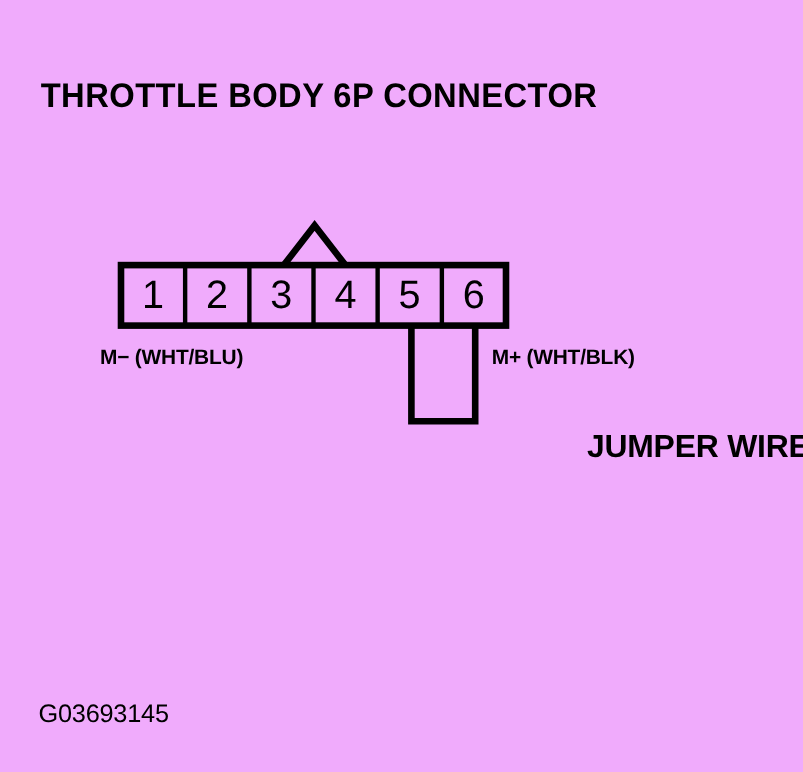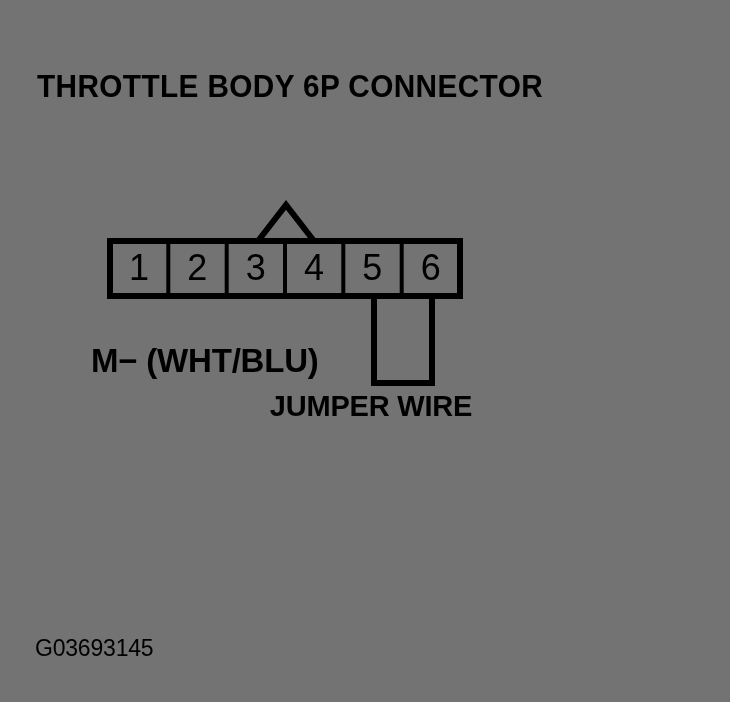--- a/index.html
+++ b/index.html
@@ -4,21 +4,21 @@
 <style>
   html, body {
     margin: 0;
     padding: 0;
     background: #ffffff;
   }
   #page {
     position: relative;
     width: 730px;
     height: 702px;
-    background: #737373;
+    background: #f0abfc;
     overflow: hidden;
     font-family: "Liberation Sans", sans-serif;
     color: #000000;
   }
 
   
   #title {
     position: absolute;
     left: 37px;
     top: 71px;
@@ -47,36 +47,35 @@
     text-align: center;
     font-size: 36px;
     font-weight: 400;
     line-height: 1;
     top: 250px;
   }
 
   
   .wire-label {
     position: absolute;
-    font-size: 33px;
+    font-size: 19px;
     font-weight: bold;
     line-height: 1;
     white-space: nowrap;
     letter-spacing: -0.2px;
-    margin-top: 28px;
   }
   #label-m-minus { left: 91px; top: 316px; }
   #label-m-plus  { left: 447px; top: 316px; }
 
   #label-jumper-wire {
     position: absolute;
     top: 392px;
     left: 0;
     width: 730px;
-    text-align: center;
+    text-align: right;
     font-size: 29px;
     font-weight: bold;
     line-height: 1;
     letter-spacing: -0.2px;
   }
   #label-jumper-inner {
     display: inline-block;
     transform: translateX(6px);
   }
 
@@ -128,20 +127,21 @@
 
   <div class="pin-number" style="left:110px;">1</div>
   <div class="pin-number" style="left:168.3px;">2</div>
   <div class="pin-number" style="left:226.7px;">3</div>
   <div class="pin-number" style="left:285px;">4</div>
   <div class="pin-number" style="left:343.3px;">5</div>
   <div class="pin-number" style="left:401.7px;">6</div>
 
   <div class="wire-label" id="label-m-minus">M− (WHT/BLU)</div>
 
+  <div class="wire-label" id="label-m-plus">M+ (WHT/BLK)</div>
 
   <div id="label-jumper-wire">
     <span id="label-jumper-inner">JUMPER WIRE</span>
   </div>
 
 
   <div id="label-ref-code">G03693145</div>
 
 </div>
 

